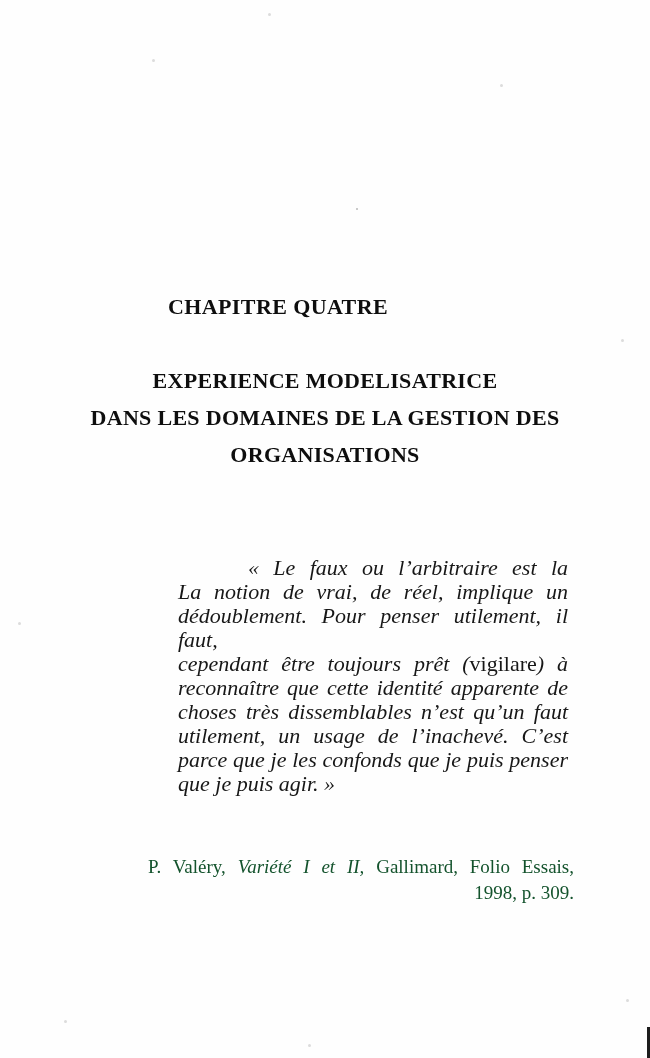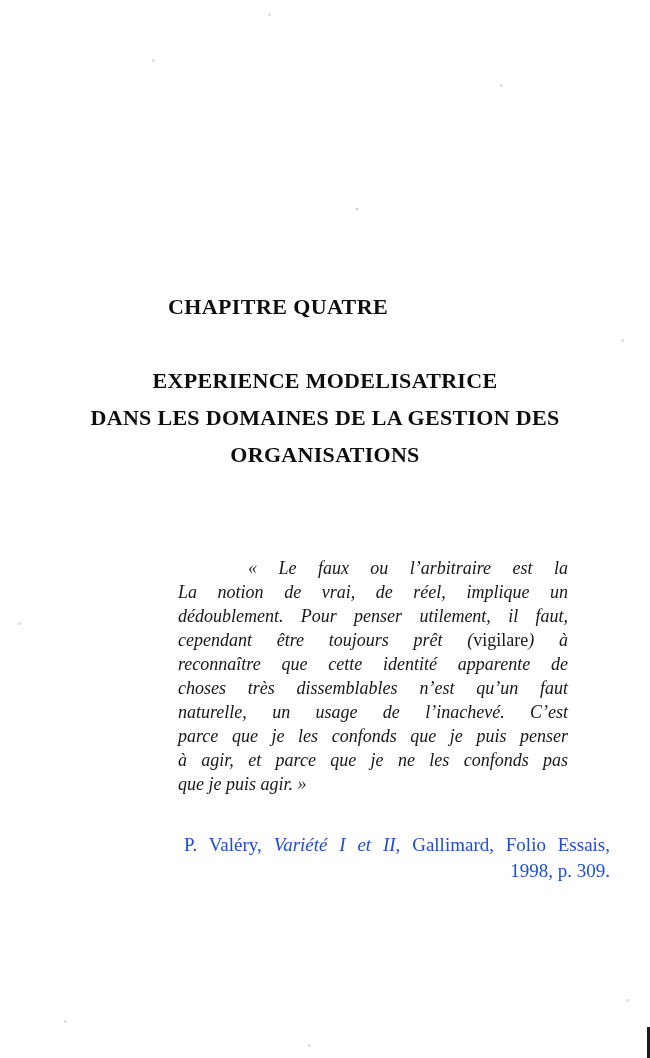--- a/index.html
+++ b/index.html
@@ -39,48 +39,47 @@
     line-height: 37px;
     letter-spacing: 0.3px;
     color: #0e0e0e;
   }
   .quote-block {
     position: absolute;
     top: 556px;
     left: 178px;
     width: 390px;
     font-style: italic;
-    font-size: 18px;
+    font-size: 22px;
     line-height: 24px;
     color: #171717;
   }
   .quote-line {
     text-align: justify;
     text-align-last: justify;
     white-space: normal;
   }
   .quote-line.first {
     padding-left: 70px;
     box-sizing: border-box;
   }
   .quote-line.last {
     text-align-last: left;
   }
   .roman {
     font-style: normal;
   }
   .attribution {
     position: absolute;
-    top: 832px;
+    top: 854px;
     left: 148px;
     width: 426px;
     font-size: 19px;
     line-height: 26px;
-    color: #1d4ed8;
-    margin-left: 36px;
+    color: #14532d;
   }
   .attr-line1 {
     text-align: justify;
     text-align-last: justify;
   }
   .attr-line2 {
     text-align: right;
   }
   .italic {
     font-style: italic;
@@ -116,23 +115,22 @@
     <div>ORGANISATIONS</div>
   </div>
 
   <div class="quote-block">
     <div class="quote-line first">« Le faux ou l’arbitraire est la</div>
     <div class="quote-line">La notion de vrai, de réel, implique un</div>
     <div class="quote-line">dédoublement. Pour penser utilement, il faut,</div>
     <div class="quote-line"><span>cependant être toujours prêt (</span><span class="roman">vigilare</span><span>) à</span></div>
     <div class="quote-line">reconnaître que cette identité apparente de</div>
     <div class="quote-line">choses très dissemblables n’est qu’un faut</div>
-    <div class="quote-line">naturelle, un usage de l’inachevé. C’est</div>
+    <div class="quote-line">utilement, un usage de l’inachevé. C’est</div>
     <div class="quote-line">parce que je les confonds que je puis penser</div>
-    <div class="quote-line">à agir, et parce que je ne les confonds pas</div>
     <div class="quote-line last">que je puis agir. »</div>
   </div>
 
   <div class="attribution">
     <div class="attr-line1"><span>P. Valéry, </span><span class="italic">Variété I et II,</span><span> Gallimard, Folio Essais,</span></div>
     <div class="attr-line2">1998, p. 309.</div>
   </div>
 
   <div class="speck dark" style="left:356px; top:208px;"></div>
   <div class="speck" style="left:152px; top:59px;"></div>

